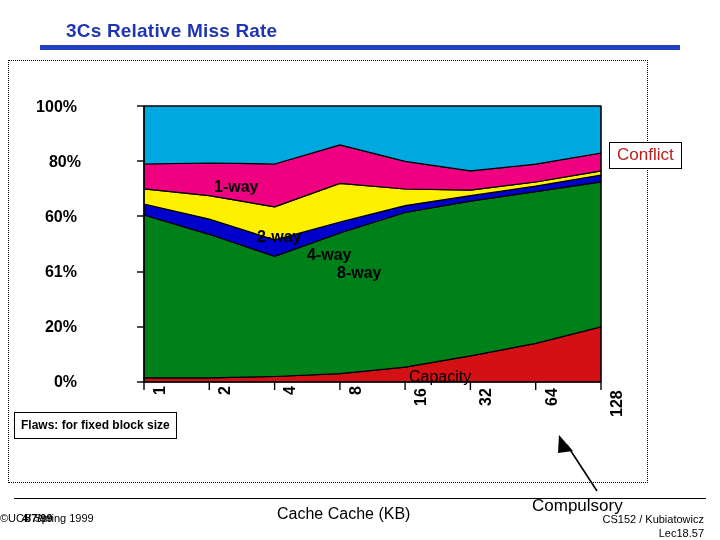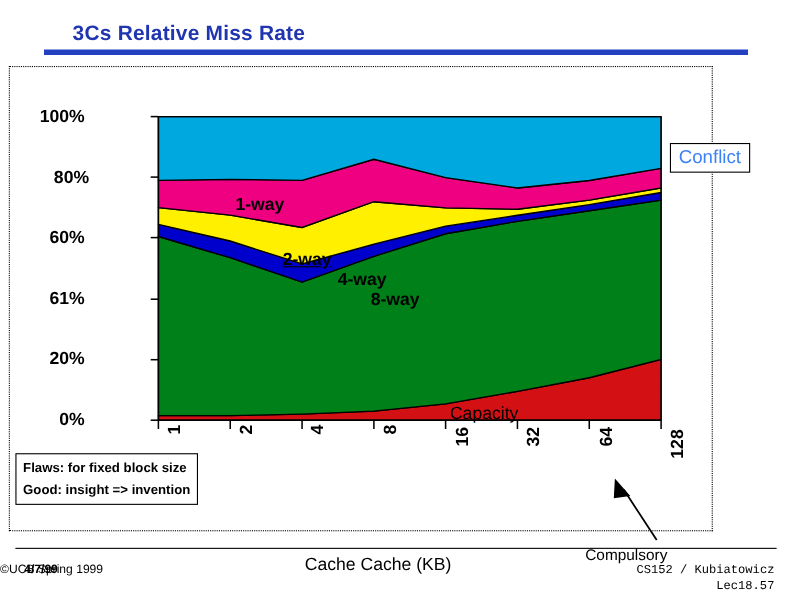--- a/index.html
+++ b/index.html
@@ -95,36 +95,36 @@
     white-space: nowrap;
   }
   .series-label.big {
     font-weight: bold;
   }
 
   
   #conflict-callout {
     position: absolute;
     left: 609px;
-    top: 130px;
+    top: 142px;
     padding: 2px 7px 3px 7px;
     border: 1px solid #000;
     background: #ffffff;
     font-size: 17px;
-    color: #3b82f6;
+    color: #b91c1c;
     white-space: nowrap;
     z-index: 6;
   }
 
   
   #compulsory-label {
     position: absolute;
     left: 523px;
     top: 435px;
-    font-size: 14px;
+    font-size: 17px;
     color: #000;
     white-space: nowrap;
     z-index: 5;
   }
   #compulsory-arrow {
     position: absolute;
     left: 540px;
     top: 370px;
     z-index: 5;
   }
@@ -181,21 +181,20 @@
     color: #000;
   }
   #footer-right {
     position: absolute;
     right: 16px;
     top: 9px;
     text-align: right;
     font-size: 11px;
     color: #000;
     line-height: 14px;
-    font-family: Liberation Mono, monospace;
   }
 </style>
 </head>
 <body>
 
 <div id="slide-title">3Cs Relative Miss Rate</div>
 <div id="title-rule"></div>
 
 <div id="content-frame">
 
@@ -271,40 +270,39 @@
     <div class="axis-xtick-label" style="left:272px; top:334px;">4</div>
     <div class="axis-xtick-label" style="left:338px; top:334px;">8</div>
     <div class="axis-xtick-label" style="left:403px; top:345px;">16</div>
     <div class="axis-xtick-label" style="left:468px; top:345px;">32</div>
     <div class="axis-xtick-label" style="left:534px; top:345px;">64</div>
     <div class="axis-xtick-label" style="left:599px; top:356px;">128</div>
 
     <div id="x-axis-title">Cache Cache (KB)</div>
 
     <div class="series-label big" style="left:205px; top:117px;">1-way</div>
-    <div class="series-label big" style="left:248px; top:167px;text-decoration:underline;">2-way</div>
+    <div class="series-label big" style="left:248px; top:167px;">2-way</div>
     <div class="series-label big" style="left:298px; top:185px;">4-way</div>
     <div class="series-label big" style="left:328px; top:203px;">8-way</div>
     <div class="series-label" style="left:400px; top:271px;margin-top:36px;">Capacity</div>
 
     <svg id="compulsory-arrow" width="70" height="70" viewBox="0 0 70 70">
       <line x1="48" y1="60" x2="18" y2="14" stroke="#000" stroke-width="1.6"></line>
       <polygon points="10,4 24,20 9,22" fill="#000"></polygon>
     </svg>
 
     <div id="compulsory-label">Compulsory</div>
 
   </div>
 </div>
 
 <div id="conflict-callout">Conflict</div>
 
 <div id="flaws-box">
   <div>Flaws: for fixed block size</div>
-  <div>Good: insight =&gt; invention</div>
 </div>
 
 <div id="footer-rule"></div>
 <div id="footer">
   <div id="footer-date">4/7/99</div>
   <div id="footer-center">©UCB Spring 1999</div>
   <div id="footer-right">
     <div>CS152 / Kubiatowicz</div>
     <div>Lec18.57</div>
   </div>

